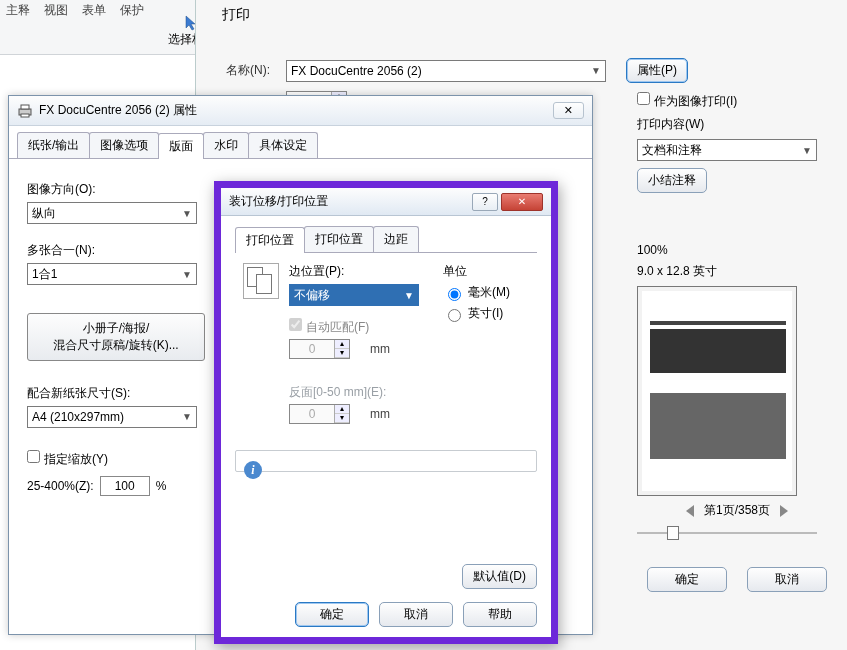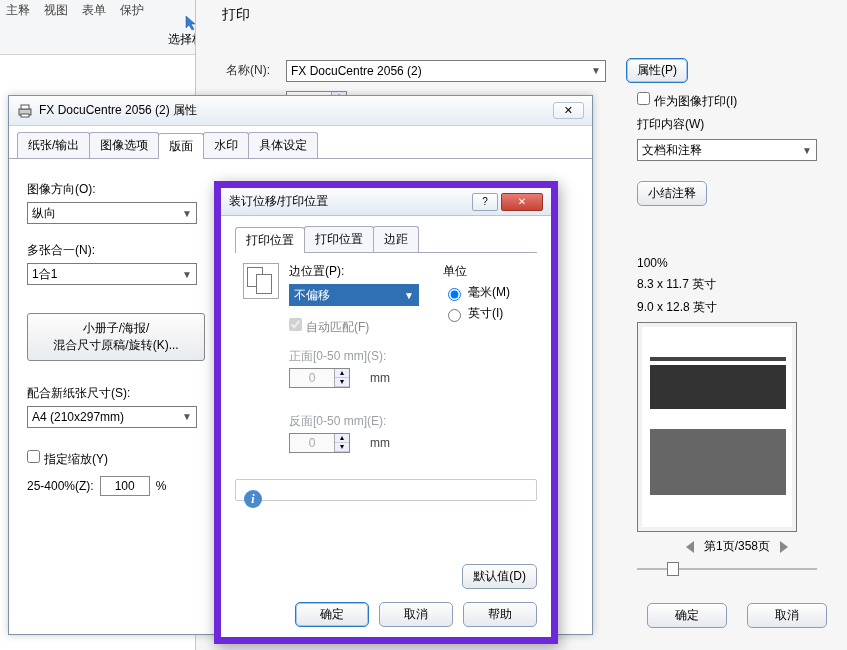--- a/index.html
+++ b/index.html
@@ -163,23 +163,22 @@
       </span>
   </div>
 
   <div class="right-col">
     <div class="line"><input type="checkbox" style=""><span>作为图像打印(I)</span></div>
     <div class="line">打印内容(W)</div>
     <div class="combo" style="min-width:180px;">
         <span>文档和注释</span>
         <span class="caret">▼</span>
       </div>
-    <div style="margin-top:20px;"><div class="btn">小结注释</div></div>
+    <div style="margin-top:7px;"><div class="btn">小结注释</div></div>
     <div class="line" style="margin-top:50px;font-weight:normal;">100%</div>
-    <div class="line">8.3 x 11.7 英寸</div>
     <div class="line">9.0 x 12.8 英寸</div>
     <div class="preview">
       <div class="pbar" style="left:12px;top:34px;width:136px;height:4px;"></div>
       <div class="pbar" style="left:12px;top:42px;width:136px;height:44px;background:#333;"></div>
       <div class="pbar" style="left:12px;top:106px;width:136px;height:66px;background:#666;"></div>
     </div>
     <div class="pagebar">
       <div class="tri l"></div>
       <span>第1页/358页</span>
       <div class="tri r"></div>
@@ -266,21 +265,20 @@
         <div style="display:flex;align-items:flex-start;">
           <span class="pgicon"></span>
           <div style="flex:1;">
             <div>边位置(P):</div>
             <div class="combo blue" style="min-width:130px;margin-top:4px;">
               <span>不偏移</span>
                 <span class="caret">▼</span>
             </div>
             <div style="margin-top:12px;color:#888;"><input type="checkbox" checked="" disabled="" style=""><span>自动匹配(F)</span></div>
 
-            <div class="dim" style="margin-top:12px;">正面[0-50 mm](S):</div>
             <div style="display:flex;align-items:center;margin-top:3px;">
               <div class="spin dis">
                   <input disabled="" value="0" style="">
                   <div class="sp-btns">
                     <span>▴</span>
                     <span>▾</span>
                   </div>
                 </div>
               <span class="unit dim">mm</span>
             </div>

